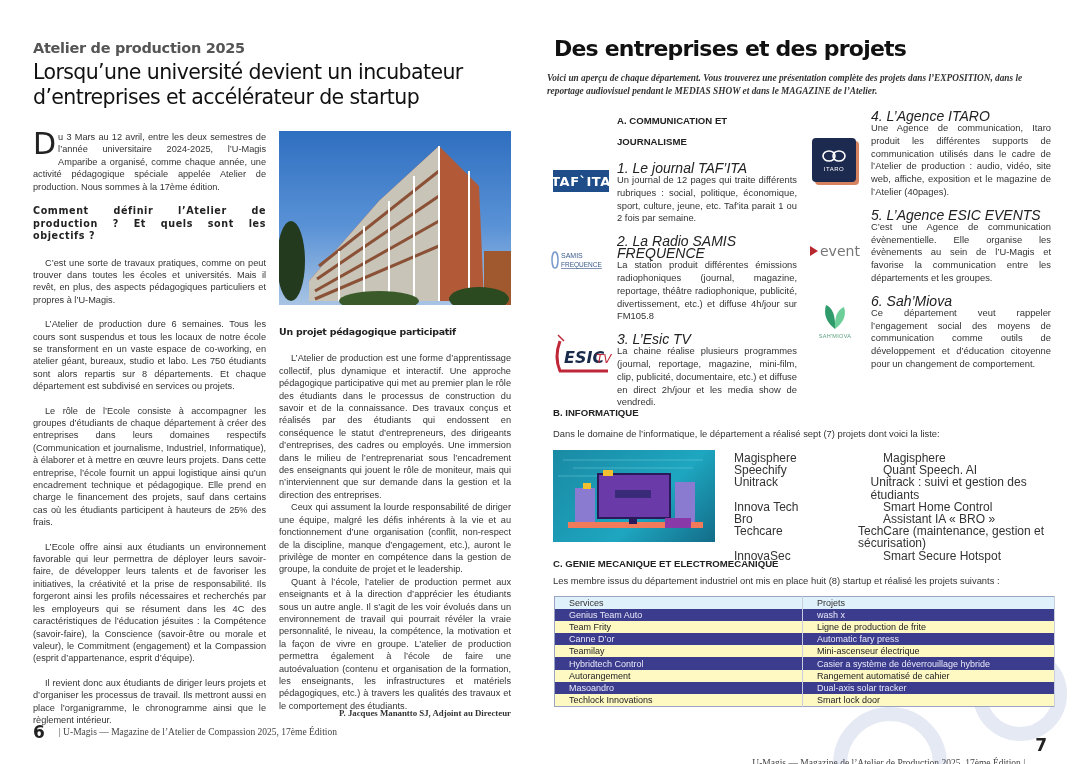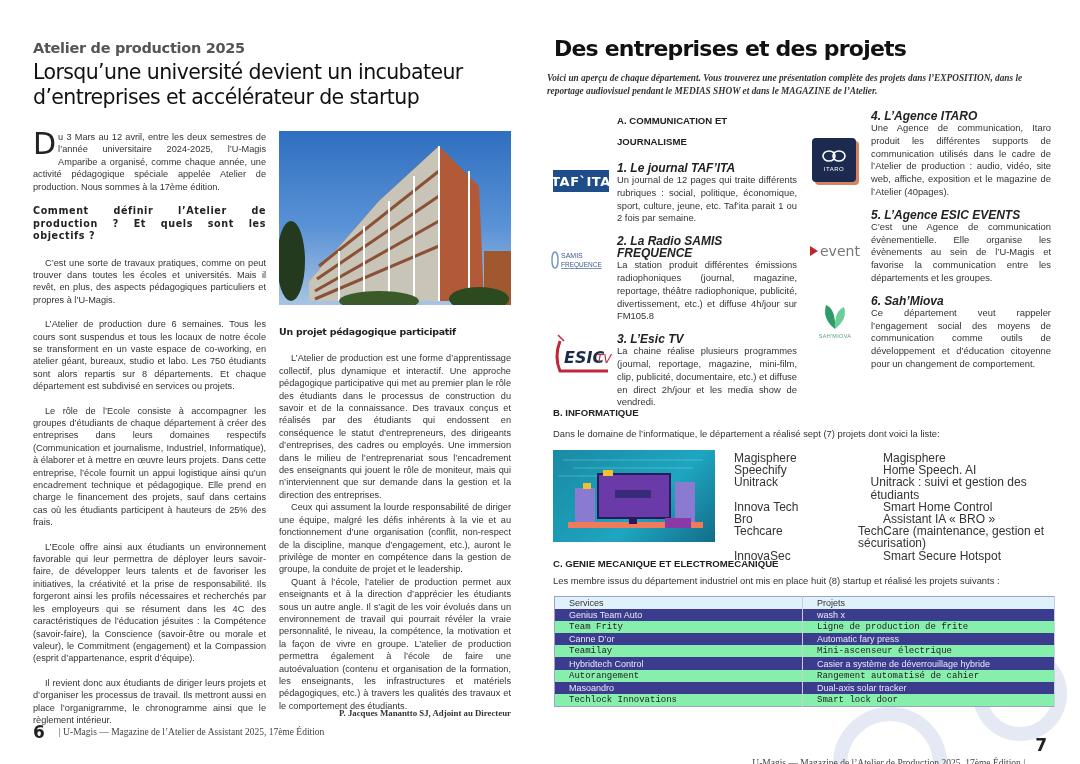--- a/index.html
+++ b/index.html
@@ -37,21 +37,21 @@
   .footer-text { font-family: "Liberation Serif", serif; font-size: 9.5px; color: #444; }
   .footer-left .footer-text { margin-left: 14px; }
   .footer-right { position: absolute; right: 33px; top: 722px; display: flex; align-items: center; }
   .footer-right .footer-text { margin-right: 10px; margin-top: 36px; }
 
   
   .title-r { position: absolute; left: 14px; top: 36px; font-family: "DejaVu Sans", sans-serif; font-weight: bold; font-size: 22px; color: #111; letter-spacing: -0.8px; }
   .intro-r { position: absolute; left: 7px; top: 72px; width: 510px; font-family: "Liberation Serif", serif; font-style: italic; font-weight: bold; font-size: 9.3px; line-height: 12.5px; color: #333; }
 
   .sec-head { font-family: "Liberation Sans", sans-serif; font-weight: bold; font-size: 9.6px; line-height: 21px; color: #222; }
-  .item-title { font-family: "Liberation Sans", sans-serif; font-weight: bold; font-style: italic; font-size: 12px; color: #222; margin-top: 10px; line-height: 12px; }
+  .item-title { font-family: "Liberation Sans", sans-serif; font-weight: normal; font-style: italic; font-size: 14px; color: #222; margin-top: 10px; line-height: 12px; }
   .item-desc { font-family: "Liberation Sans", sans-serif; font-size: 9.4px; line-height: 12.8px; color: #333; text-align: justify; }
 
   #colA { position: absolute; left: 77px; top: 110px; width: 180px; }
   #colB { position: absolute; left: 331px; top: 110px; width: 180px; }
   #colB .item-title:first-child { margin-top: 0; }
 
   .logo { position: absolute; display: flex; align-items: center; justify-content: center; }
   #logo-tafita { left: 13px; top: 170px; width: 56px; height: 22px; background: #1f4d8a; color: #fff; font-family: "DejaVu Sans", sans-serif; font-weight: bold; font-size: 13px; letter-spacing: 0.5px; }
   #logo-samis { left: 11px; top: 248px; width: 60px; height: 24px; }
   #logo-esictv { left: 12px; top: 333px; width: 60px; height: 42px; }
@@ -67,21 +67,21 @@
   .it-row { display: flex; font-size: 12px; line-height: 12.2px; color: #333; gap: 44px; }
   .it-row .c1 { width: 105px; }
 
   #secC-head { position: absolute; left: 13px; top: 553px; }
   #secC-intro { position: absolute; left: 13px; top: 575px; font-size: 9.4px; color: #333; }
 
   #mech-table { position: absolute; left: 14px; top: 596px; width: 501px; border-collapse: collapse; border: 1px solid #9aa3c4; font-size: 9px; }
   #mech-table td, #mech-table th { height: 12.2px; padding: 0 14px; text-align: left; font-weight: normal; white-space: nowrap; border-right: 1px solid #c9cde0; }
   #mech-table th { background: #dff1fb; color: #333; }
   #mech-table tr.dark td { background: #3c3c8e; color: #e8e8f8; }
-  #mech-table tr.light td { background: #86efac; color: #222; font-family: Liberation Mono, monospace; }
+  #mech-table tr.light td { background: #fef9c3; color: #222; }
   #mech-table td:first-child, #mech-table th:first-child { width: 248px; }
 </style>
 </head>
 <body>
 
 <div class="page" id="page-left">
   <div class="kicker">Atelier de production 2025</div>
   <h1 class="headline">Lorsqu’une université devient un incubateur d’entreprises et accélérateur de startup</h1>
 
   <div id="left-col" class="body-text">
@@ -122,21 +122,21 @@
   <div id="mid-col" class="body-text mid-col">
     <div class="mid-head">Un projet pédagogique participatif</div>
     <p class="para">L’Atelier de production est une forme d’apprentissage collectif, plus dynamique et interactif. Une approche pédagogique participative qui met au premier plan le rôle des étudiants dans le processus de construction du savoir et de la connaissance. Des travaux conçus et réalisés par des étudiants qui endossent en conséquence le statut d’entrepreneurs, des dirigeants d’entreprises, des cadres ou employés. Une immersion dans le milieu de l’entreprenariat sous l’encadrement des enseignants qui jouent le rôle de moniteur, mais qui n’interviennent que sur demande dans la gestion et la direction des entreprises.</p>
     <p class="para">Ceux qui assument la lourde responsabilité de diriger une équipe, malgré les défis inhérents à la vie et au fonctionnement d’une organisation (conflit, non-respect de la discipline, manque d’engagement, etc.), auront le privilège de monter en compétence dans la gestion de groupe, la conduite de projet et le leadership.</p>
     <p class="para">Quant à l’école, l’atelier de production permet aux enseignants et à la direction d’apprécier les étudiants sous un autre angle. Il s’agit de les voir évolués dans un environnement de travail qui pourrait révéler la vraie personnalité, le niveau, la compétence, la motivation et la façon de vivre en groupe. L’atelier de production permettra également à l’école de faire une autoévaluation (contenu et organisation de la formation, les enseignants, les infrastructures et matériels pédagogiques, etc.) à travers les qualités des travaux et le comportement des étudiants.</p>
   </div>
   <div class="signature">P. Jacques Manantto SJ, Adjoint au Directeur</div>
 
   <div class="footer-left">
     <span class="pgnum">6</span>
-    <span class="footer-text">| U-Magis — Magazine de l’Atelier de Assistant 2025, 17ème Édition</span>
+    <span class="footer-text">| U-Magis — Magazine de l’Atelier de Compassion 2025, 17ème Édition</span>
   </div>
 </div>
 
 <div class="page" id="page-right">
   <svg class="gear-bg" viewBox="0 0 260 120">
     <g fill="none" stroke="#3a5aa8" stroke-width="14">
       <circle cx="70" cy="120" r="50"></circle>
       <circle cx="200" cy="50" r="40"></circle>
     </g>
   </svg>
@@ -224,21 +224,21 @@
     </svg>
   </div>
 
   <div id="it-list">
     <div class="it-row">
         <span class="c1">Magisphere</span>
         <span>Magisphere</span>
       </div>
     <div class="it-row">
         <span class="c1">Speechify</span>
-        <span>Home Speech. AI</span>
+        <span>Quant Speech. AI</span>
       </div>
     <div class="it-row">
         <span class="c1">Unitrack</span>
         <span>Unitrack : suivi et gestion des étudiants</span>
       </div>
     <div class="it-row">
         <span class="c1">Innova Tech</span>
         <span>Smart Home Control</span>
       </div>
     <div class="it-row">

